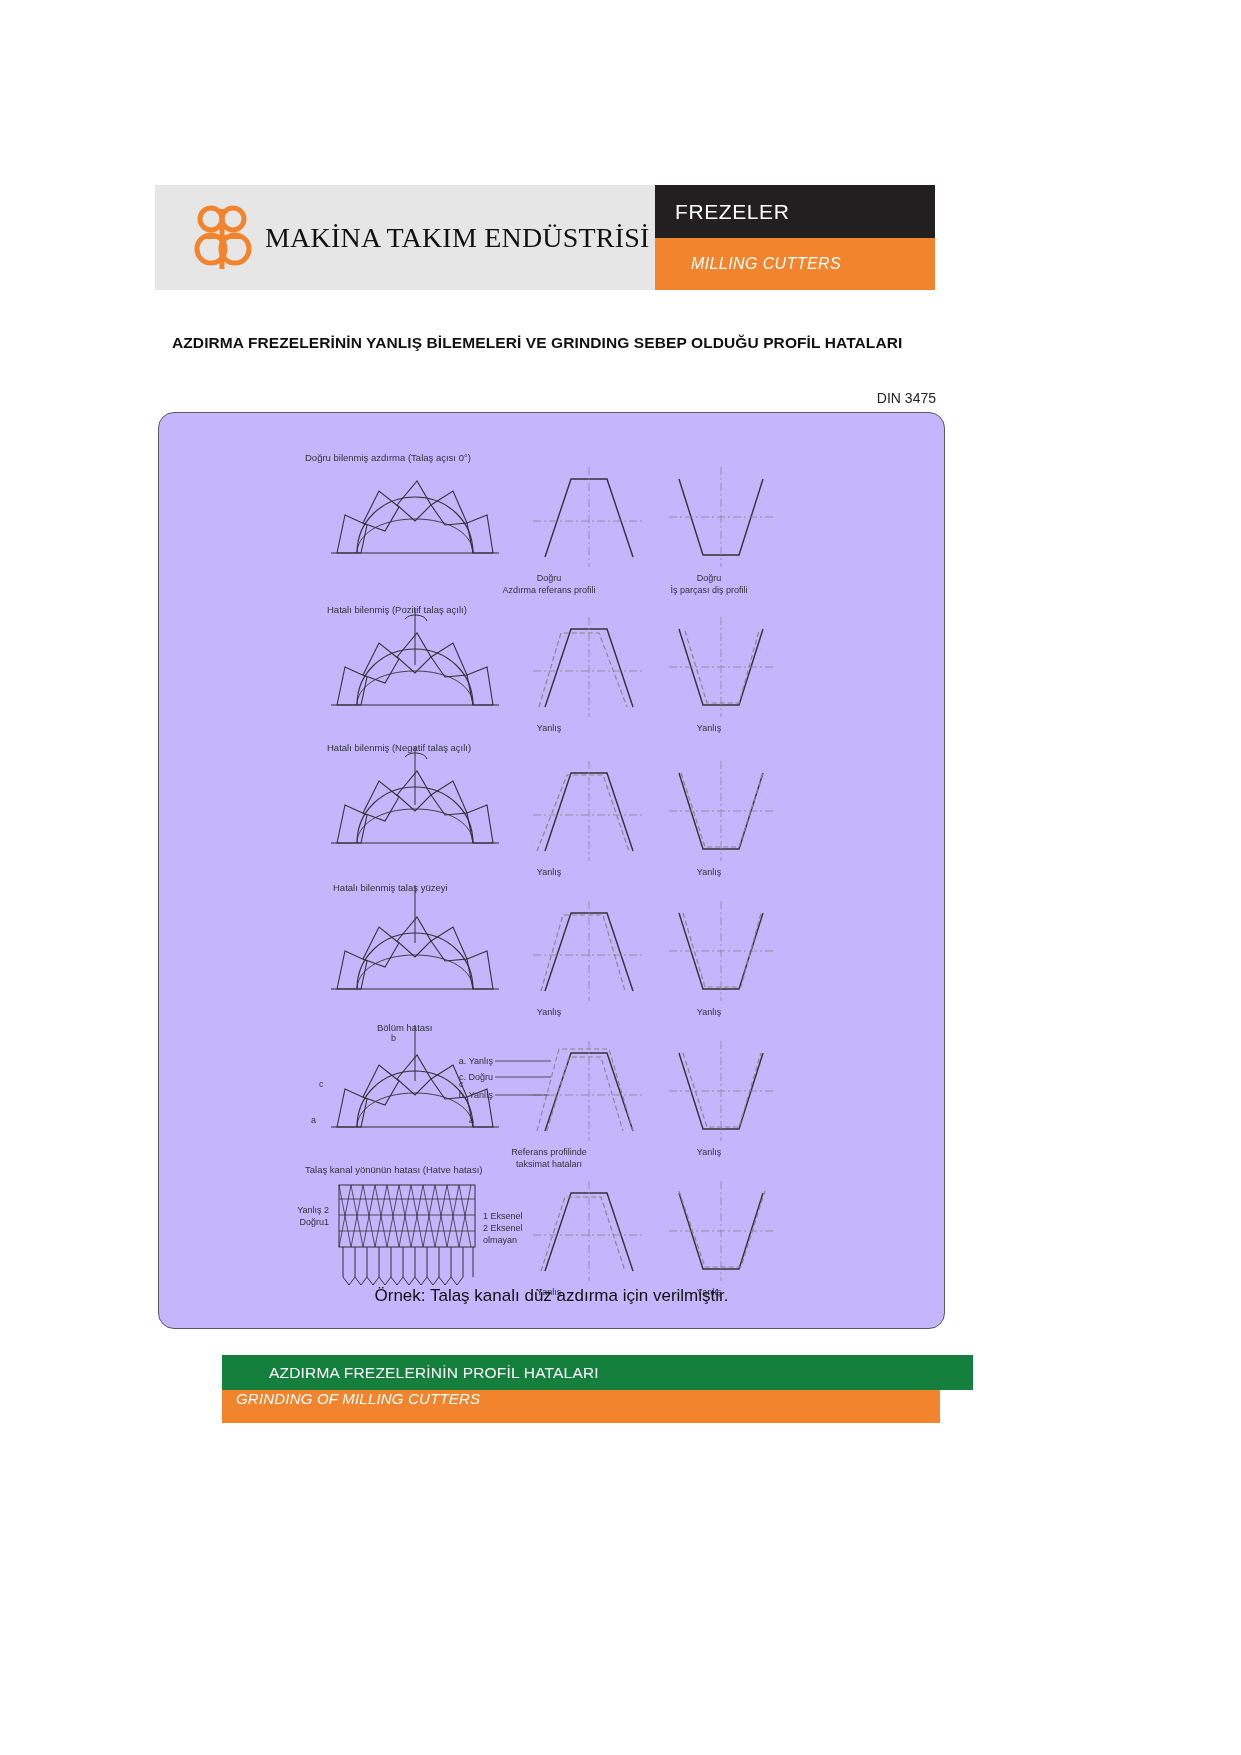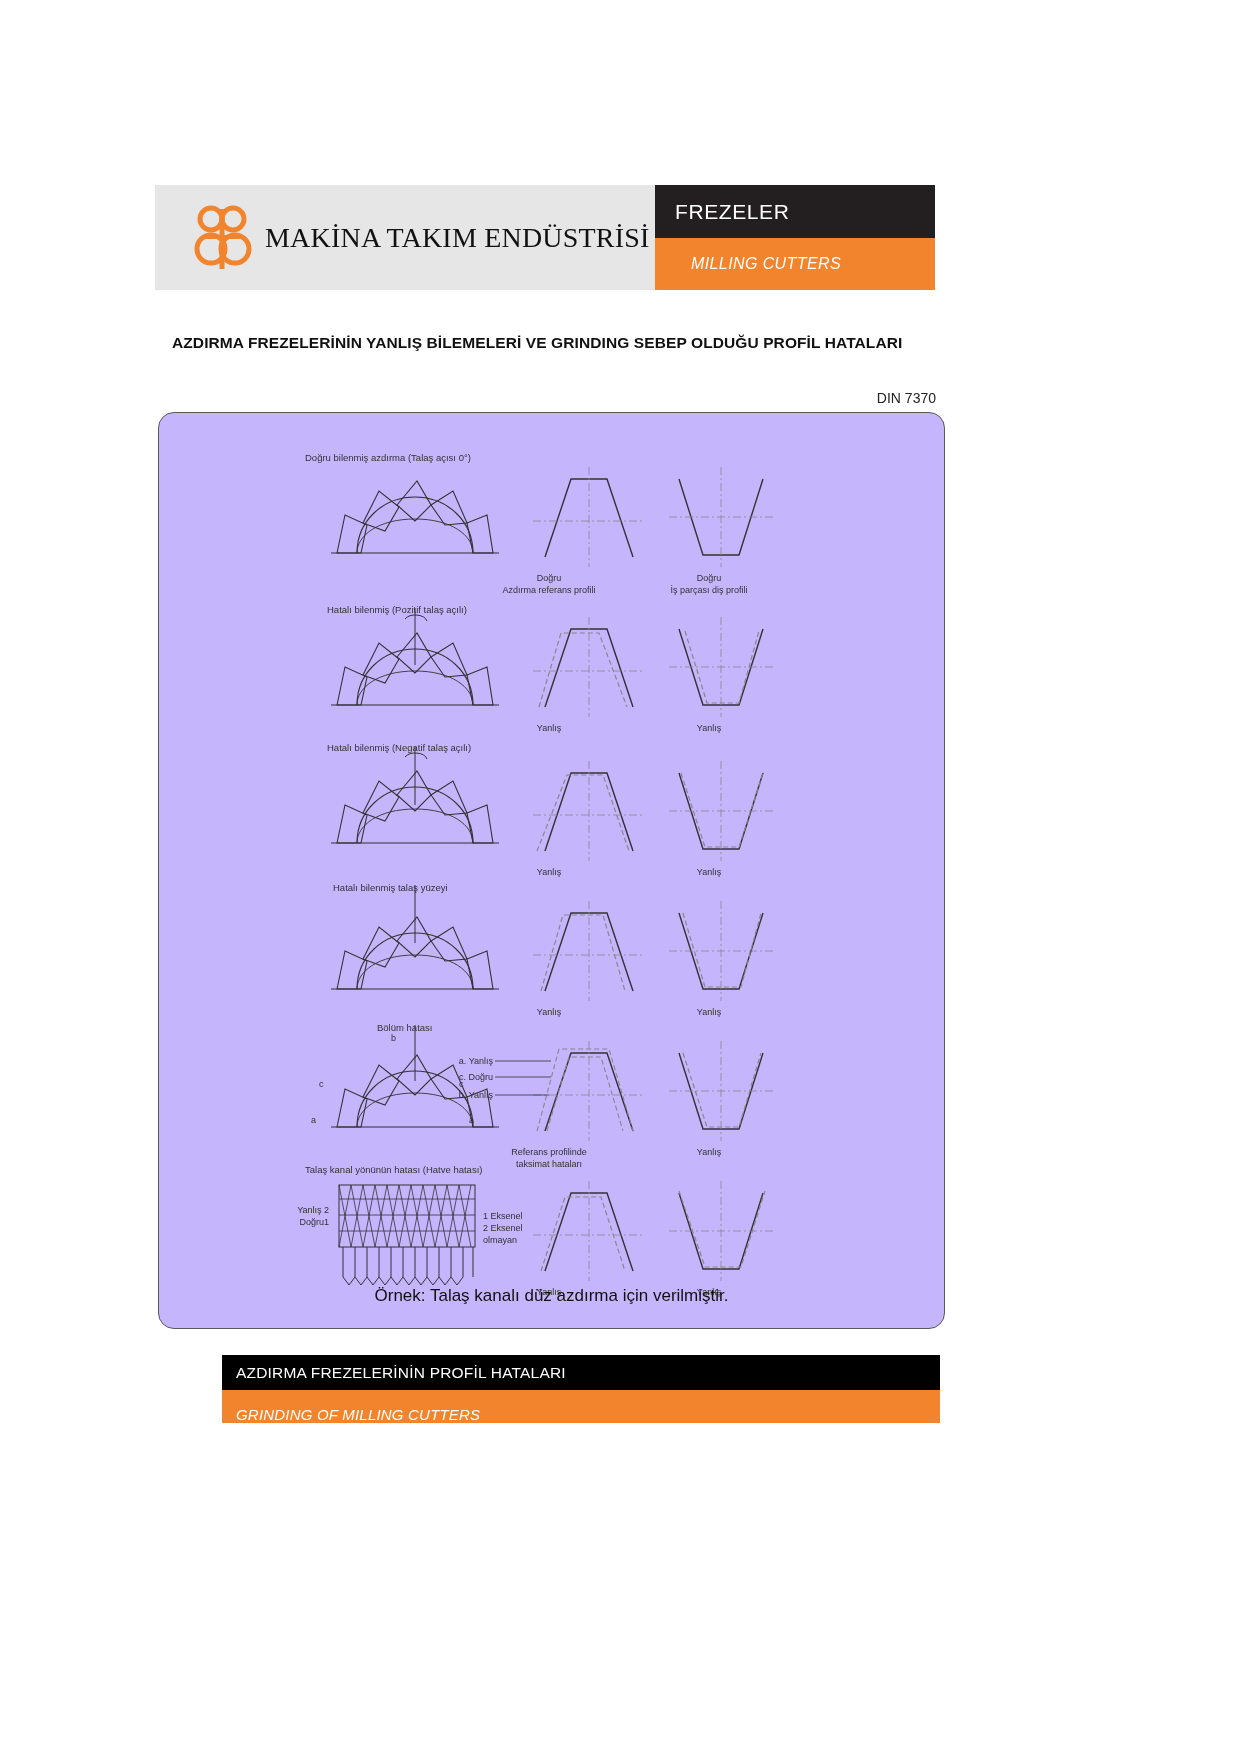--- a/index.html
+++ b/index.html
@@ -23,23 +23,23 @@
 
   
   .figure{position:absolute;left:158px;top:412px;width:785px;height:915px;border:1.6px solid #5a5a5a;border-radius:16px;background:#c4b5fd;}
   .fig-caption{position:absolute;left:0;bottom:22px;width:100%;text-align:center;font-size:17px;color:#111;}
 
   
   .fig-svg{position:absolute;left:0;top:0;width:785px;height:915px;}
 
   
   .footer{position:absolute;left:222px;top:1355px;width:718px;height:68px;}
-  .foot-top{position:absolute;left:0;top:0;width:718px;height:35px;background:#000000;color:#fff;display:flex;align-items:center;}
+  .foot-top{position:absolute;left:0;top:0;width:718px;height:35px;background:#15803d;color:#fff;display:flex;align-items:center;padding-left:33px;}
   .foot-top span{margin-left:14px;font-size:15.5px;letter-spacing:.2px;}
-  .foot-bot{position:absolute;left:0;top:35px;width:718px;height:33px;background:#f1842c;color:#fff;display:flex;align-items:flex-end;}
+  .foot-bot{position:absolute;left:0;top:35px;width:718px;height:33px;background:#f1842c;color:#fff;display:flex;align-items:flex-start;}
   .foot-bot span{margin-left:14px;font-size:15px;font-style:italic;letter-spacing:.2px;}
 
   text{font-family:"Liberation Sans",sans-serif;}
 </style>
 </head>
 <body>
 
 <div class="page">
 
   <div class="header">
@@ -62,21 +62,21 @@
       <div class="hdr-top">
         <span>FREZELER</span>
       </div>
       <div class="hdr-bot">
         <span>MILLING CUTTERS</span>
       </div>
     </div>
   </div>
 
   <div class="main-title">AZDIRMA FREZELERİNİN YANLIŞ BİLEMELERİ VE GRINDING SEBEP OLDUĞU PROFİL HATALARI</div>
-  <div class="din-code">DIN 7370</div>
+  <div class="din-code">DIN 3475</div>
 
   <div class="figure">
     <svg class="fig-svg" viewBox="0 0 785 915">
       <defs>
         <g id="hobteeth">
           <path d="M30,78 C30,46 56,22 88,22 C120,22 146,46 146,78" fill="none" stroke="#333" stroke-width="1.1"></path>
           <path d="M10,78 L18,40 L40,50 L34,78 Z" fill="none" stroke="#333" stroke-width="1.1"></path>
           <path d="M36,48 L52,16 L72,32 L58,56 Z" fill="none" stroke="#333" stroke-width="1.1"></path>
           <path d="M70,30 L90,6 L104,30 L88,46 Z" fill="none" stroke="#333" stroke-width="1.1"></path>
           <path d="M104,30 L126,16 L140,48 L118,50 Z" fill="none" stroke="#333" stroke-width="1.1"></path>

